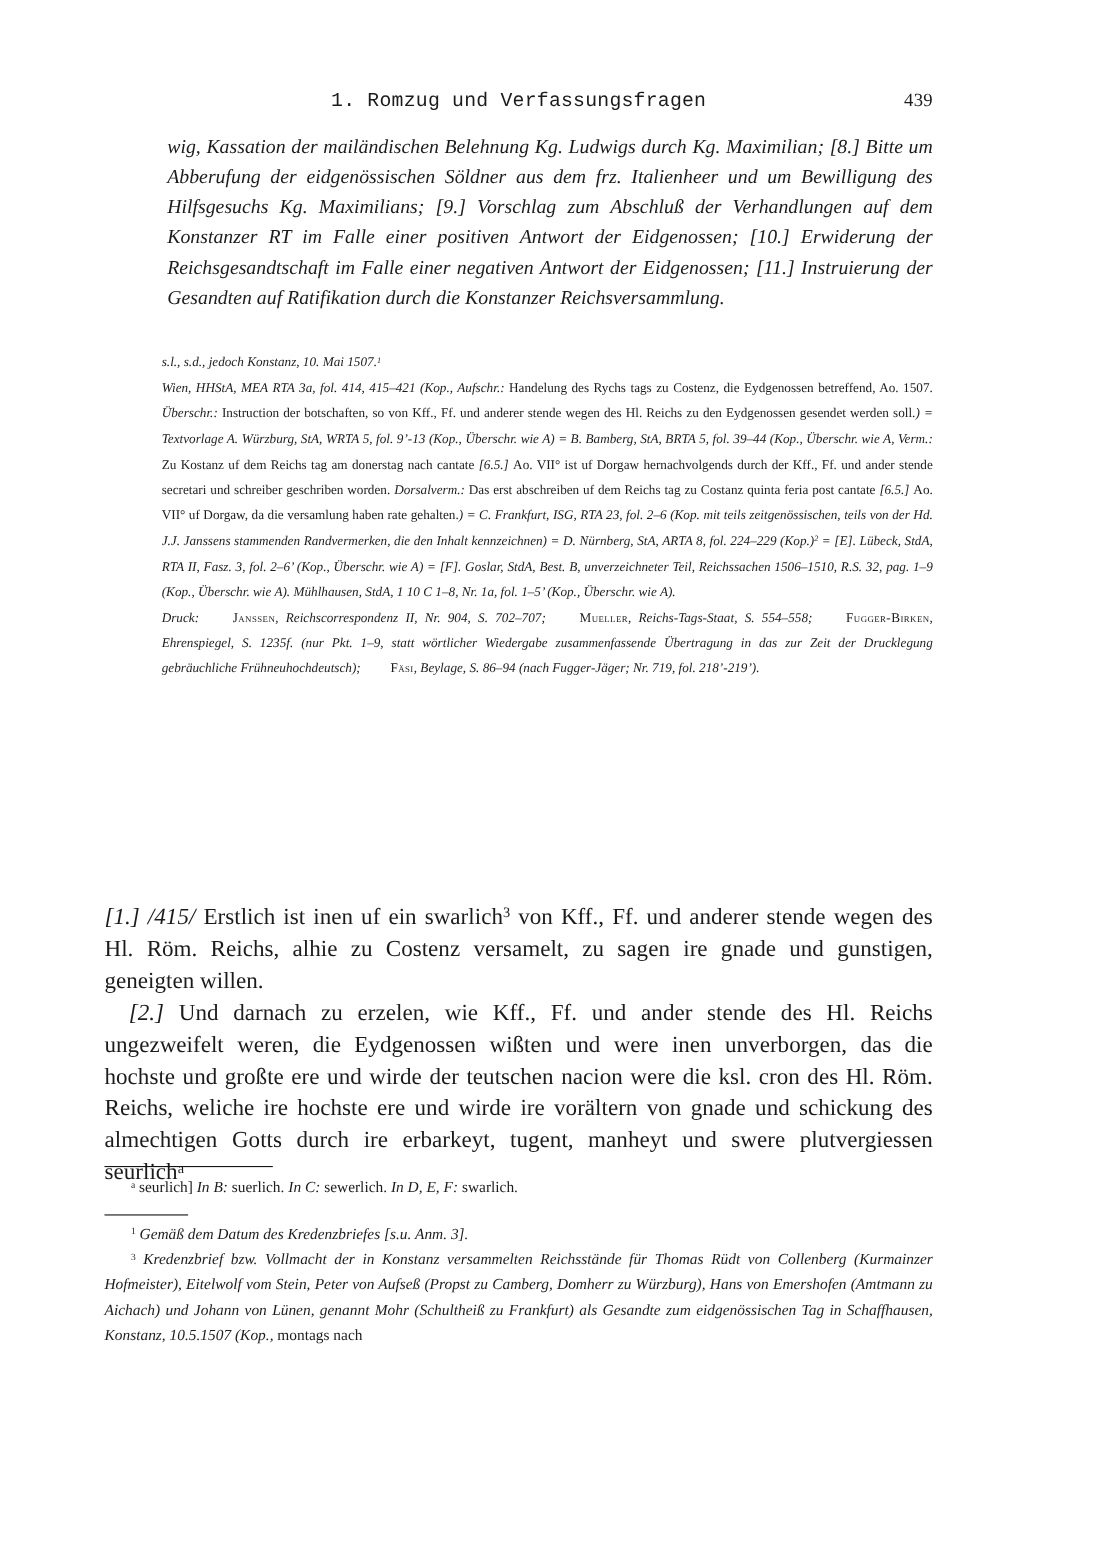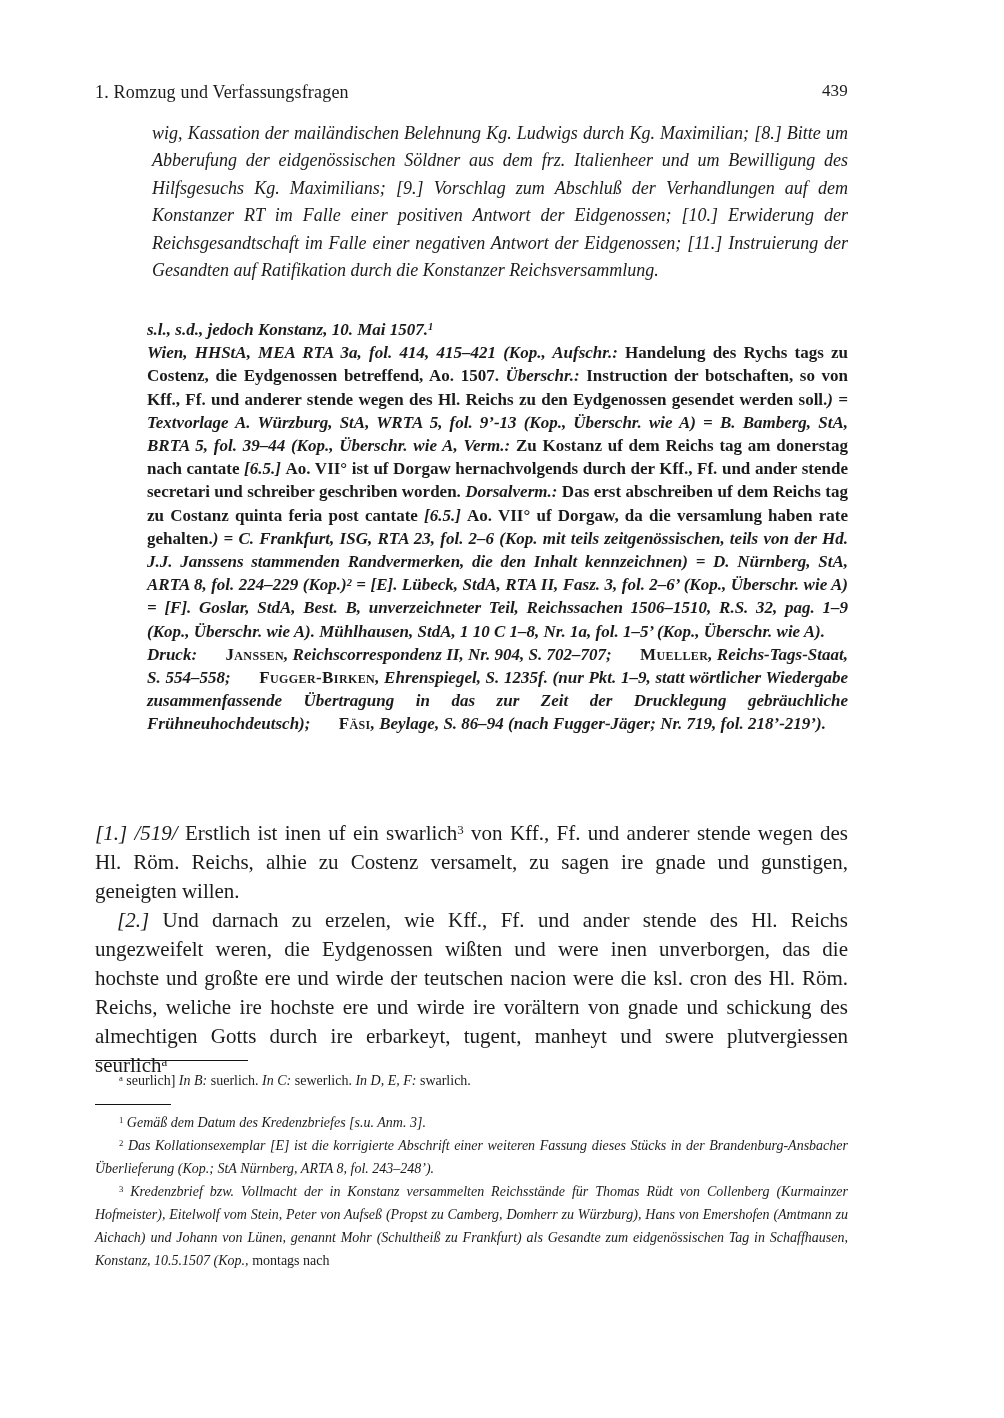--- a/index.html
+++ b/index.html
@@ -14,36 +14,35 @@
     background:var(--paper);
     color:var(--ink);
     font-family:"Liberation Serif","DejaVu Serif",serif;
     overflow:hidden;
   }
   
   .running-header{
     position:absolute;top:82px;left:95px;width:753px;
     font-size:18px;letter-spacing:.2px;
   }
-  .running-header .chapter{display:block;}
+  .running-header .chapter{display:block;text-align:center;font-family:Liberation Mono, monospace;}
   .running-header .pagenum{position:absolute;right:0;top:-1px;font-size:17px;}
 
   
   .summary{
     position:absolute;top:120px;left:152px;width:696px;
     font-size:18px;line-height:27.4px;
     font-style:italic;text-align:justify;
   }
 
   
   .provenance{
     position:absolute;top:318px;left:147px;width:701px;
-    font-size:17px;line-height:23.2px;
+    font-size:12px;line-height:23.2px;
     text-align:justify;
-    font-weight:bold;
   }
   .prov-p{margin:0;}
 
   
   .body-text{
     position:absolute;top:819px;left:95px;width:753px;
     font-size:21px;line-height:29px;
     text-align:justify;
   }
   .body-p{margin:0;}
@@ -79,26 +78,25 @@
 
   <div class="summary"><span class="seg-it">wig, Kassation der mailändischen Belehnung Kg. Ludwigs durch Kg. Maximilian; [8.] Bitte um Abberufung der eidgenössischen Söldner aus dem frz. Italienheer und um Bewilligung des Hilfsgesuchs Kg. Maximilians; [9.] Vorschlag zum Abschluß der Verhandlungen auf dem Konstanzer RT im Falle einer positiven Antwort der Eidgenossen; [10.] Erwiderung der Reichsgesandtschaft im Falle einer negativen Antwort der Eidgenossen; [11.] Instruierung der Gesandten auf Ratifikation durch die Konstanzer Reichsversammlung.</span></div>
 
   <div class="provenance">
     <p class="prov-p"><span class="seg-it">s.l., s.d., jedoch Konstanz, 10. Mai 1507.</span><span class="seg-supit">1</span></p>
     <p class="prov-p"><span class="seg-it">Wien, HHStA, MEA RTA 3a, fol. 414, 415–421 (Kop., Aufschr.: </span><span class="seg-rm">Handelung des Rychs tags zu Costenz, die Eydgenossen betreffend, Ao. 1507. </span><span class="seg-it">Überschr.: </span><span class="seg-rm">Instruction der botschaften, so von Kff., Ff. und anderer stende wegen des Hl. Reichs zu den Eydgenossen gesendet werden soll.</span><span class="seg-it">) = Textvorlage A. Würzburg, StA, WRTA 5, fol. 9’-13 (Kop., Überschr. wie A) = B. Bamberg, StA, BRTA 5, fol. 39–44 (Kop., Überschr. wie A, Verm.: </span><span class="seg-rm">Zu Kostanz uf dem Reichs tag am donerstag nach cantate </span><span class="seg-it">[6.5.] </span><span class="seg-rm">Ao. VII° ist uf Dorgaw hernachvolgends durch der Kff., Ff. und ander stende secretari und schreiber geschriben worden. </span><span class="seg-it">Dorsalverm.: </span><span class="seg-rm">Das erst abschreiben uf dem Reichs tag zu Costanz quinta feria post cantate </span><span class="seg-it">[6.5.] </span><span class="seg-rm">Ao. VII° uf Dorgaw, da die versamlung haben rate gehalten.</span><span class="seg-it">) = C. Frankfurt, ISG, RTA 23, fol. 2–6 (Kop. mit teils zeitgenössischen, teils von der Hd. J.J. Janssens stammenden Randvermerken, die den Inhalt kennzeichnen) = D. Nürnberg, StA, ARTA 8, fol. 224–229 (Kop.)</span><span class="seg-supit">2</span><span class="seg-it"> = [E]. Lübeck, StdA, RTA II, Fasz. 3, fol. 2–6’ (Kop., Überschr. wie A) = [F]. Goslar, StdA, Best. B, unverzeichneter Teil, Reichssachen 1506–1510, R.S. 32, pag. 1–9 (Kop., Überschr. wie A). Mühlhausen, StdA, 1 10 C 1–8, Nr. 1a, fol. 1–5’ (Kop., Überschr. wie A).</span></p>
     <p class="prov-p"><span class="seg-it">Druck: </span><span class="seg-sc">Janssen</span><span class="seg-it">, Reichscorrespondenz II, Nr. 904, S. 702–707; </span><span class="seg-sc">Mueller</span><span class="seg-it">, Reichs-Tags-Staat, S. 554–558; </span><span class="seg-sc">Fugger-Birken</span><span class="seg-it">, Ehrenspiegel, S. 1235f. (nur Pkt. 1–9, statt wörtlicher Wiedergabe zusammenfassende Übertragung in das zur Zeit der Drucklegung gebräuchliche Frühneuhochdeutsch); </span><span class="seg-sc">Fäsi</span><span class="seg-it">, Beylage, S. 86–94 (nach Fugger-Jäger; Nr. 719, fol. 218’-219’).</span></p>
   </div>
 
   <div class="body-text">
-    <p class="body-p"><span class="seg-it">[1.] /519/ </span><span class="seg-rm">Erstlich ist inen uf ein swarlich</span><span class="seg-sup">3</span><span class="seg-rm"> von Kff., Ff. und anderer stende wegen des Hl. Röm. Reichs, alhie zu Costenz versamelt, zu sagen ire gnade und gunstigen, geneigten willen.</span></p>
+    <p class="body-p"><span class="seg-it">[1.] /415/ </span><span class="seg-rm">Erstlich ist inen uf ein swarlich</span><span class="seg-sup">3</span><span class="seg-rm"> von Kff., Ff. und anderer stende wegen des Hl. Röm. Reichs, alhie zu Costenz versamelt, zu sagen ire gnade und gunstigen, geneigten willen.</span></p>
     <p class="body-p indent"><span class="seg-it">[2.] </span><span class="seg-rm">Und darnach zu erzelen, wie Kff., Ff. und ander stende des Hl. Reichs ungezweifelt weren, die Eydgenossen wißten und were inen unverborgen, das die hochste und großte ere und wirde der teutschen nacion were die ksl. cron des Hl. Röm. Reichs, weliche ire hochste ere und wirde ire vorältern von gnade und schickung des almechtigen Gotts durch ire erbarkeyt, tugent, manheyt und swere plutvergiessen seurlich</span><span class="seg-sup">a</span></p>
   </div>
 
   <div class="apparatus">
     <hr class="rule rule-variants">
     <p class="fn-p"><span class="seg-sup">a</span><span class="seg-rm"> seurlich] </span><span class="seg-it">In B: </span><span class="seg-rm">suerlich. </span><span class="seg-it">In C: </span><span class="seg-rm">sewerlich. </span><span class="seg-it">In D, E, F: </span><span class="seg-rm">swarlich.</span></p>
     <hr class="rule rule-notes">
     <p class="fn-p"><span class="seg-sup">1</span><span class="seg-it"> Gemäß dem Datum des Kredenzbriefes [s.u. Anm. 3].</span></p>
-    <p class="fn-p"><span class="seg-sup">2</span><span class="seg-it"> Das Kollationsexemplar [E] ist die korrigierte Abschrift einer weiteren Fassung dieses Stücks in der Brandenburg-Ansbacher Überlieferung (Kop.; StA Nürnberg, ARTA 8, fol. 243–248’).</span></p>
     <p class="fn-p"><span class="seg-sup">3</span><span class="seg-it"> Kredenzbrief bzw. Vollmacht der in Konstanz versammelten Reichsstände für Thomas Rüdt von Collenberg (Kurmainzer Hofmeister), Eitelwolf vom Stein, Peter von Aufseß (Propst zu Camberg, Domherr zu Würzburg), Hans von Emershofen (Amtmann zu Aichach) und Johann von Lünen, genannt Mohr (Schultheiß zu Frankfurt) als Gesandte zum eidgenössischen Tag in Schaffhausen, Konstanz, 10.5.1507 (Kop., </span><span class="seg-rm">montags nach</span></p>
   </div>
 
 </div>
 
 </body></html>

